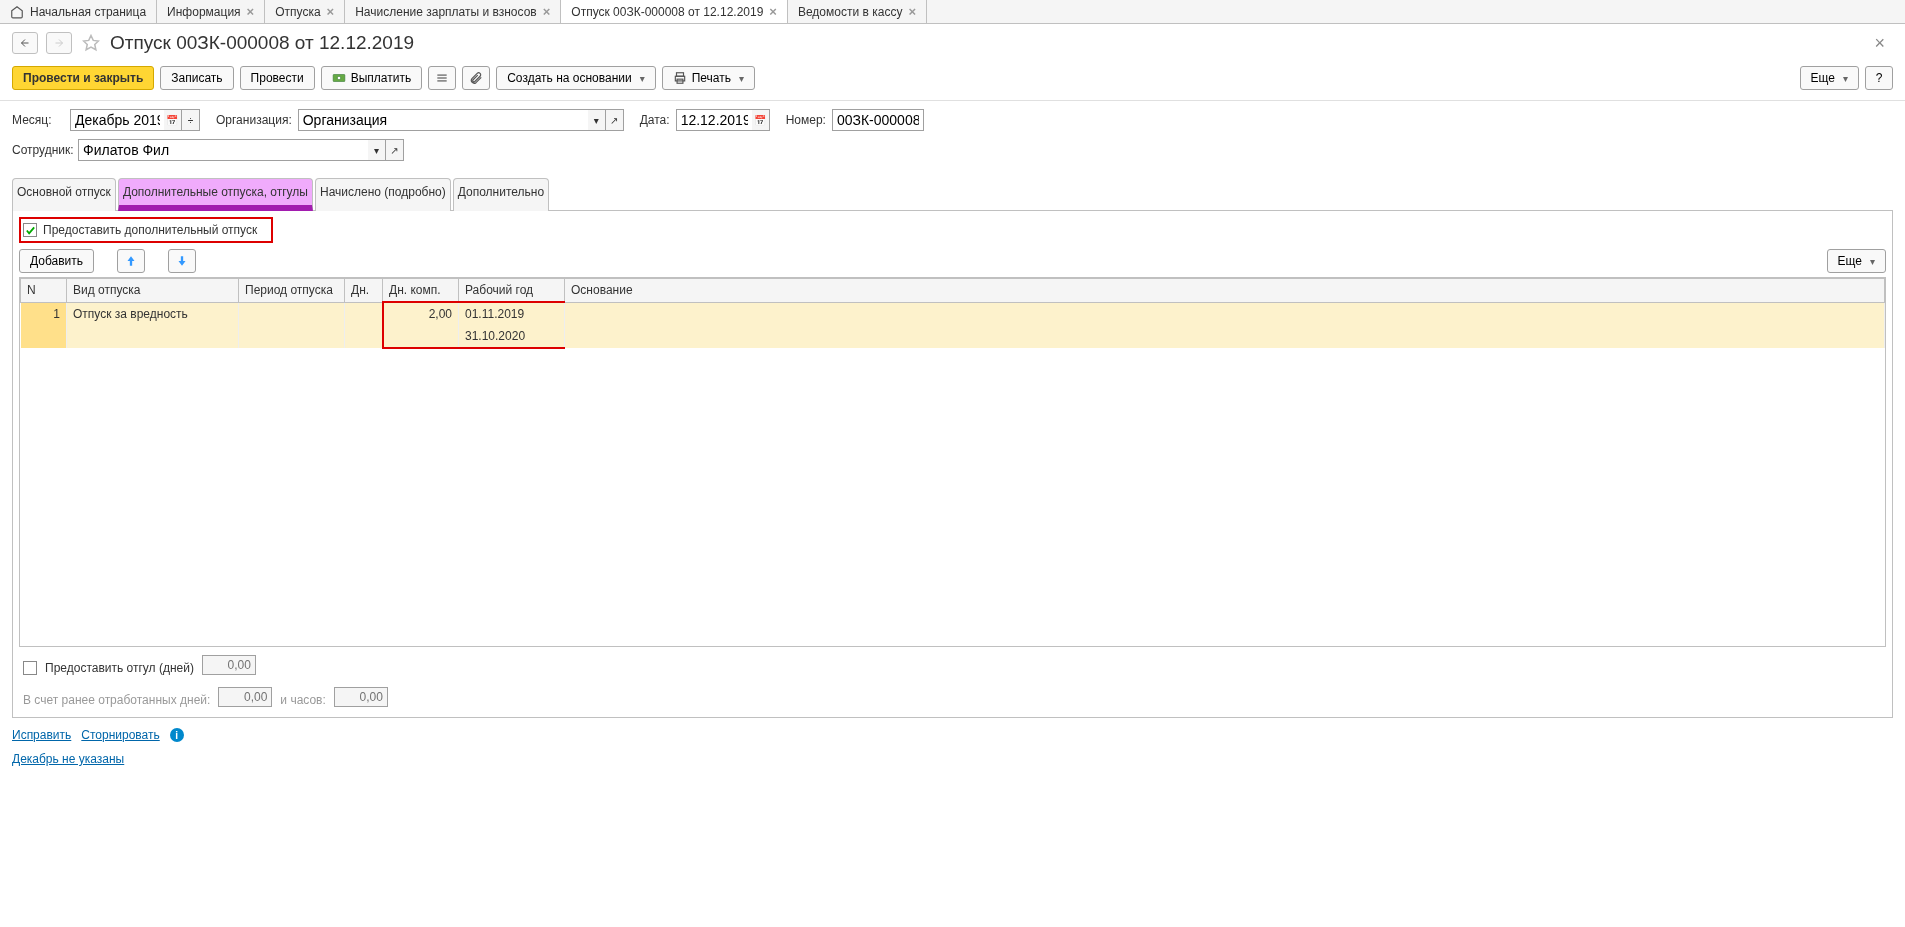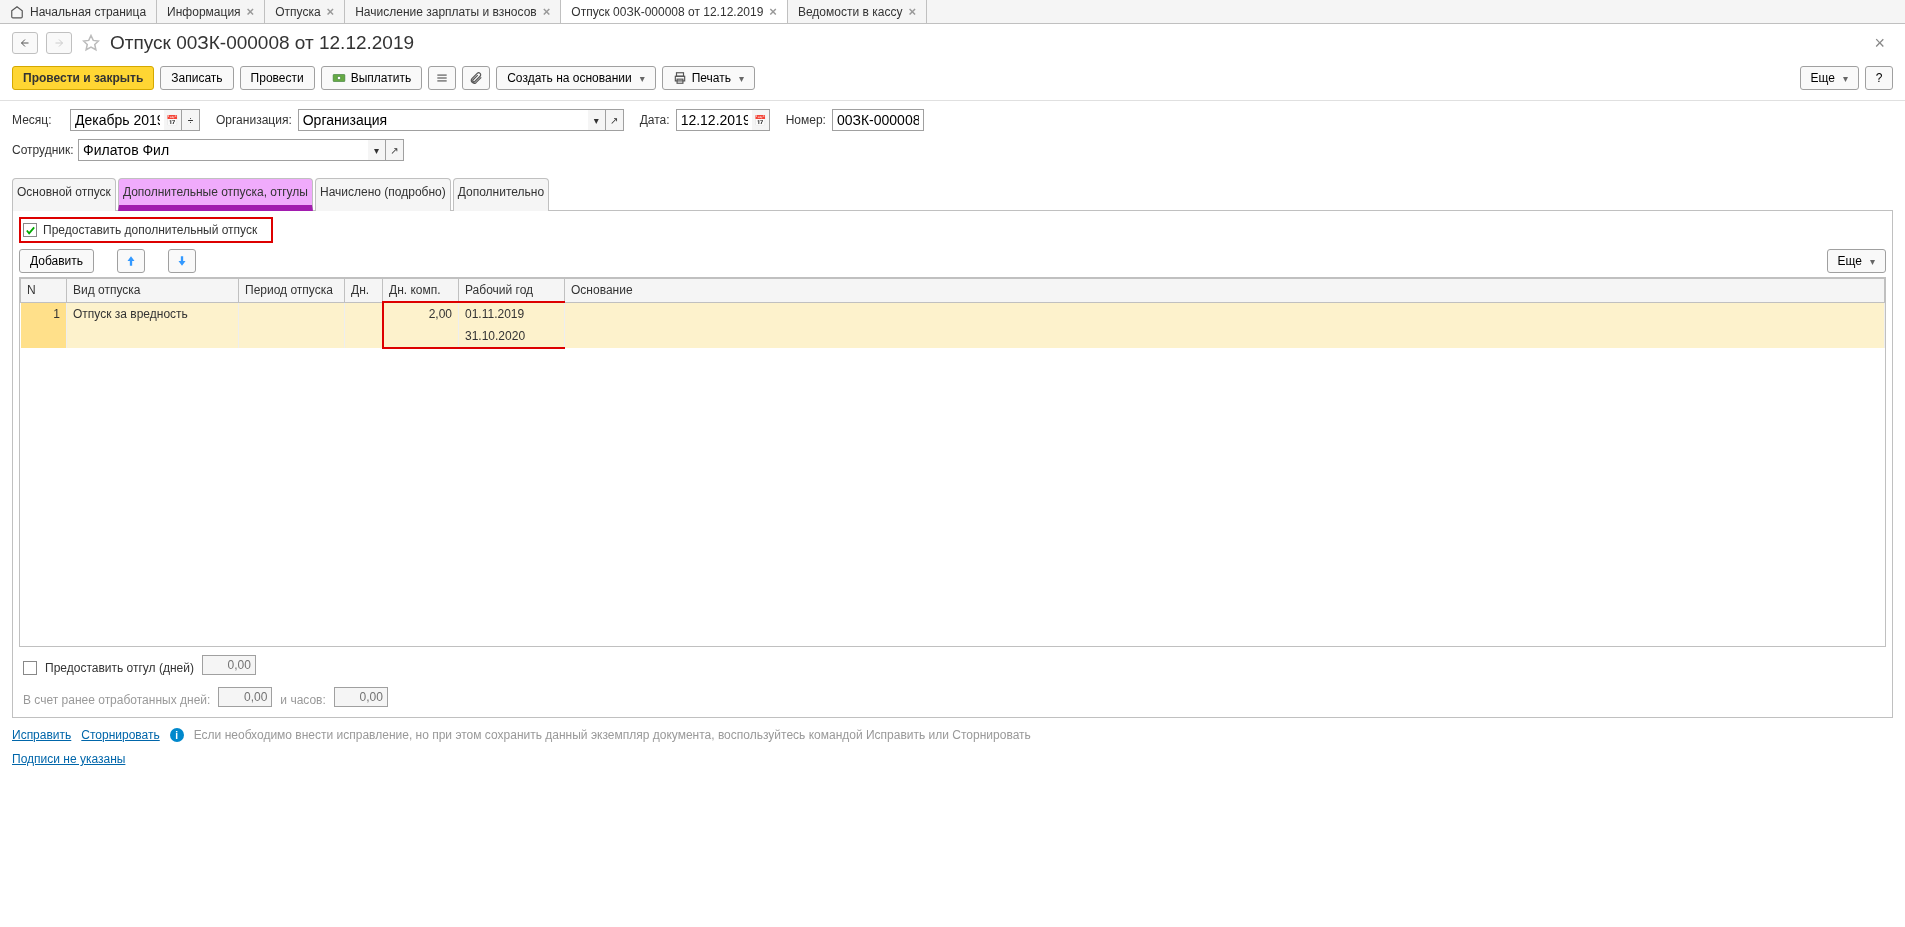--- a/index.html
+++ b/index.html
@@ -282,17 +282,16 @@
     <input class="num-input" disabled="" value="0,00" style="">
     <span class="muted">и часов:</span>
     <input class="num-input" disabled="" value="0,00" style="">
   </div>
 </div>
 
 <div class="footer-links">
   <a class="link-solid">Исправить</a>
   <a class="link-solid">Сторнировать</a>
   <span class="info-icon">i</span>
-  <span class="info-text">Если необходимо внести исправление, но при этом сохранить данный экземпляр документа, воспользуйтесь командой Исправить или Сторнировать</span>
 </div>
 <div class="footer-links" style="padding-top:0">
-  <a class="link-solid">Подписи не указаны</a>
+  <a class="link-solid">Декабрь не указаны</a>
 </div>
 
 </body></html>

